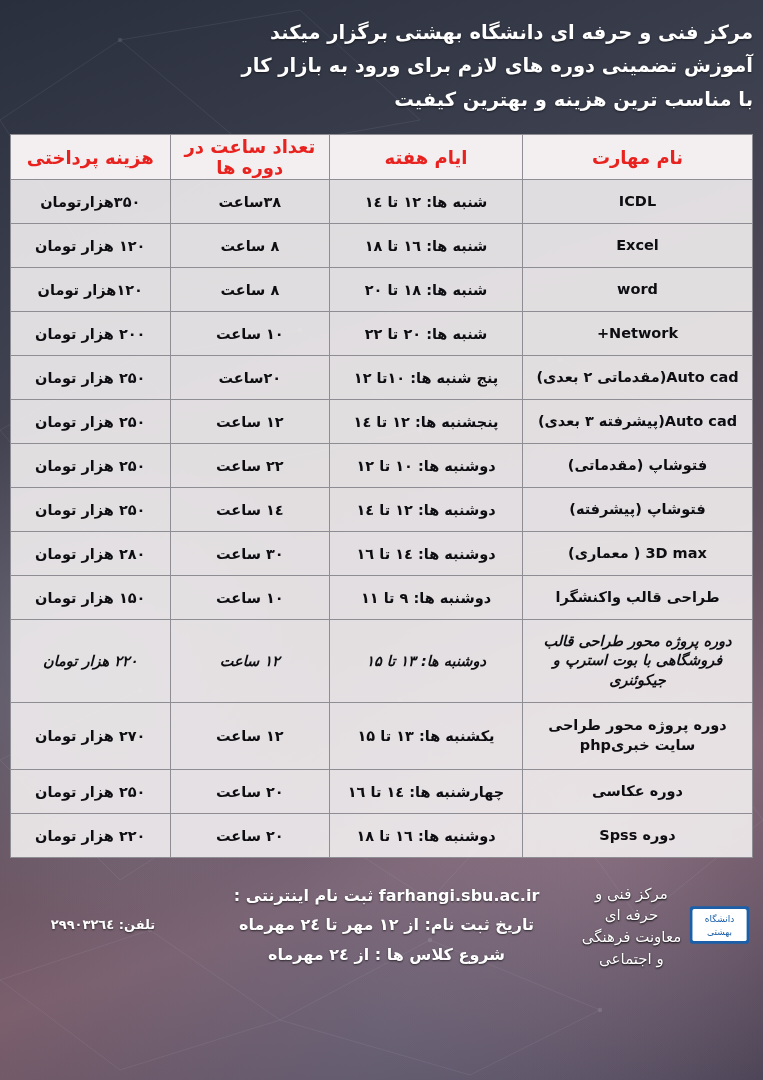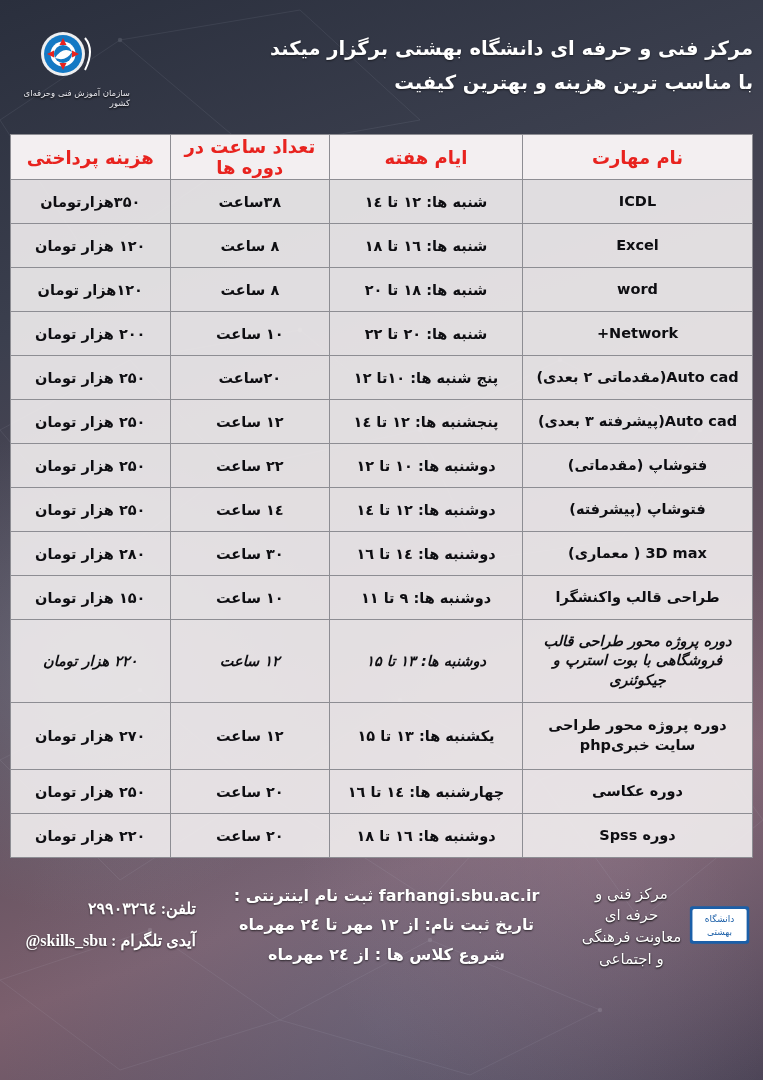--- a/index.html
+++ b/index.html
@@ -94,22 +94,22 @@
     text-align:center;
   }
   .f-right .uni-caption{
     font-size:15px;line-height:1.45;margin-top:4px;color:#fff;text-shadow:0 1px 2px #000;
   }
   .f-mid{
     flex:1;text-align:center;font-size:16px;line-height:1.85;font-weight:bold;
     text-shadow:0 1px 2px rgba(0,0,0,.6);
   }
   .f-left{
-    width:186px;min-width:186px;text-align:right;font-size:16px;line-height:2.0;
-    font-weight:bold;text-shadow:0 1px 2px rgba(0,0,0,.6);font-family:Liberation Serif, serif;
+    width:186px;min-width:186px;text-align:center;font-size:13px;line-height:2.0;
+    font-weight:bold;text-shadow:0 1px 2px rgba(0,0,0,.6);
   }
   .ltr{direction:ltr;unicode-bidi:embed;display:inline-block;}
 </style>
 </head>
 <body>
 
 <div class="poster">
 
   <svg class="net" viewBox="0 0 763 1080" preserveAspectRatio="none">
     <g stroke="#cfd6e6" stroke-width="0.7" fill="none" opacity="0.55">
@@ -136,44 +136,22 @@
       <circle cx="690" cy="720" r="2.2"></circle>
         <circle cx="150" cy="930" r="2.2"></circle>
       <circle cx="430" cy="940" r="2.2"></circle>
         <circle cx="600" cy="1010" r="2.2"></circle>
     </g>
   </svg>
 
   <div class="header">
     <div class="hdr-text">
       <div>مرکز فنی و حرفه ای دانشگاه بهشتی برگزار میکند</div>
+      <div>آموزش تضمینی دوره های لازم برای ورود به بازار کار</div>
       <div>با مناسب ترین هزینه و بهترین  کیفیت</div>
-    </div>
-    <div class="logo-left">
-      <svg width="74" height="62" viewBox="0 0 74 62">
-        <circle cx="30" cy="30" r="22" fill="#ffffff" opacity="0.92"></circle>
-        <g fill="#1479c4">
-          <circle cx="30" cy="30" r="19"></circle>
-        </g>
-        <g fill="#ffffff">
-          <circle cx="30" cy="30" r="12.5"></circle>
-        </g>
-        <g fill="#1479c4">
-          <circle cx="30" cy="30" r="9"></circle>
-        </g>
-        <g fill="#e8231f">
-          <path d="M30 14 l3.5 7 -7 0 z"></path>
-          <path d="M30 46 l3.5 -7 -7 0 z"></path>
-          <path d="M14 30 l7 3.5 0 -7 z"></path>
-          <path d="M46 30 l-7 3.5 0 -7 z"></path>
-        </g>
-        <path d="M22 34 q8 -12 17 -6 q-6 10 -17 6 z" fill="#ffffff"></path>
-        <path d="M52 14 q10 12 0 32" stroke="#ffffff" stroke-width="2" fill="none"></path>
-      </svg>
-      <div class="caption">سازمان آموزش فنی وحرفه‌ای کشور</div>
     </div>
   </div>
 
   <table class="courses">
     <colgroup>
       <col class="col-skill">
         <col class="col-days">
         <col class="col-hours">
         <col class="col-cost">
     </colgroup>
@@ -296,20 +274,16 @@
       </div>
       <div>تاریخ ثبت نام: از ۱۲ مهر تا ۲٤ مهرماه</div>
       <div>شروع کلاس ها : از ۲٤ مهرماه</div>
     </div>
 
     <div class="f-left">
       <div>
         <span>تلفن:</span>
         <span>۲۹۹۰۳۲٦٤</span>
       </div>
-      <div>
-        <span>آیدی تلگرام :</span>
-        <span class="ltr">@skills_sbu</span>
-      </div>
     </div>
   </div>
 
 </div>
 
 </body></html>

